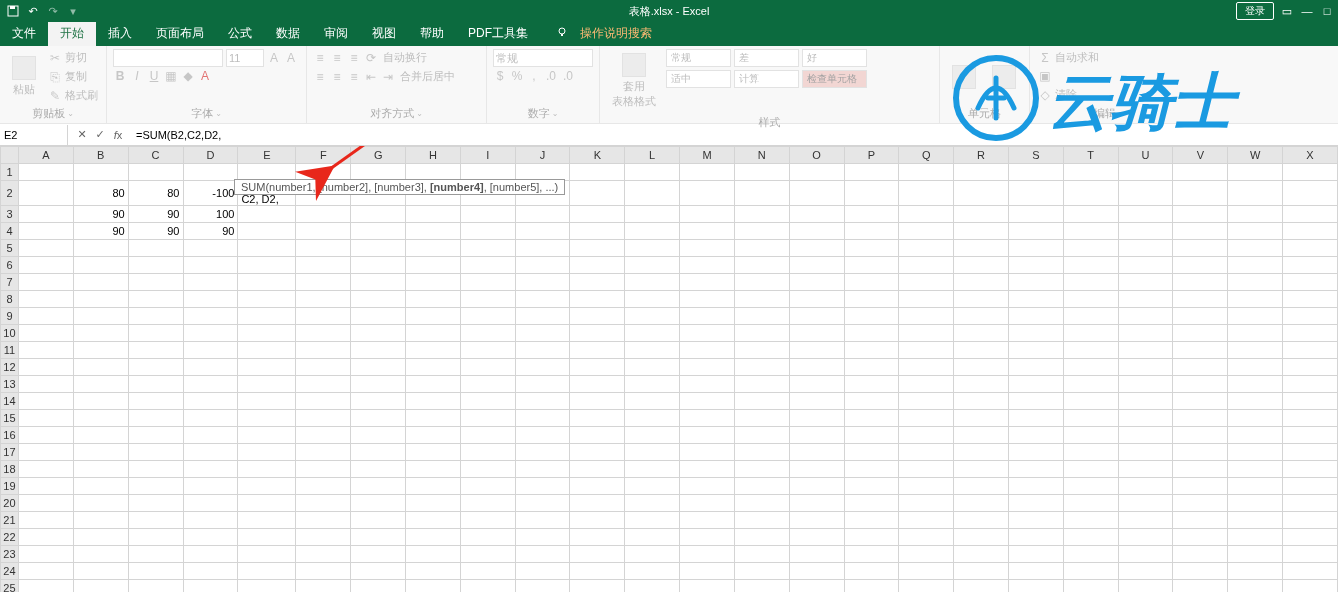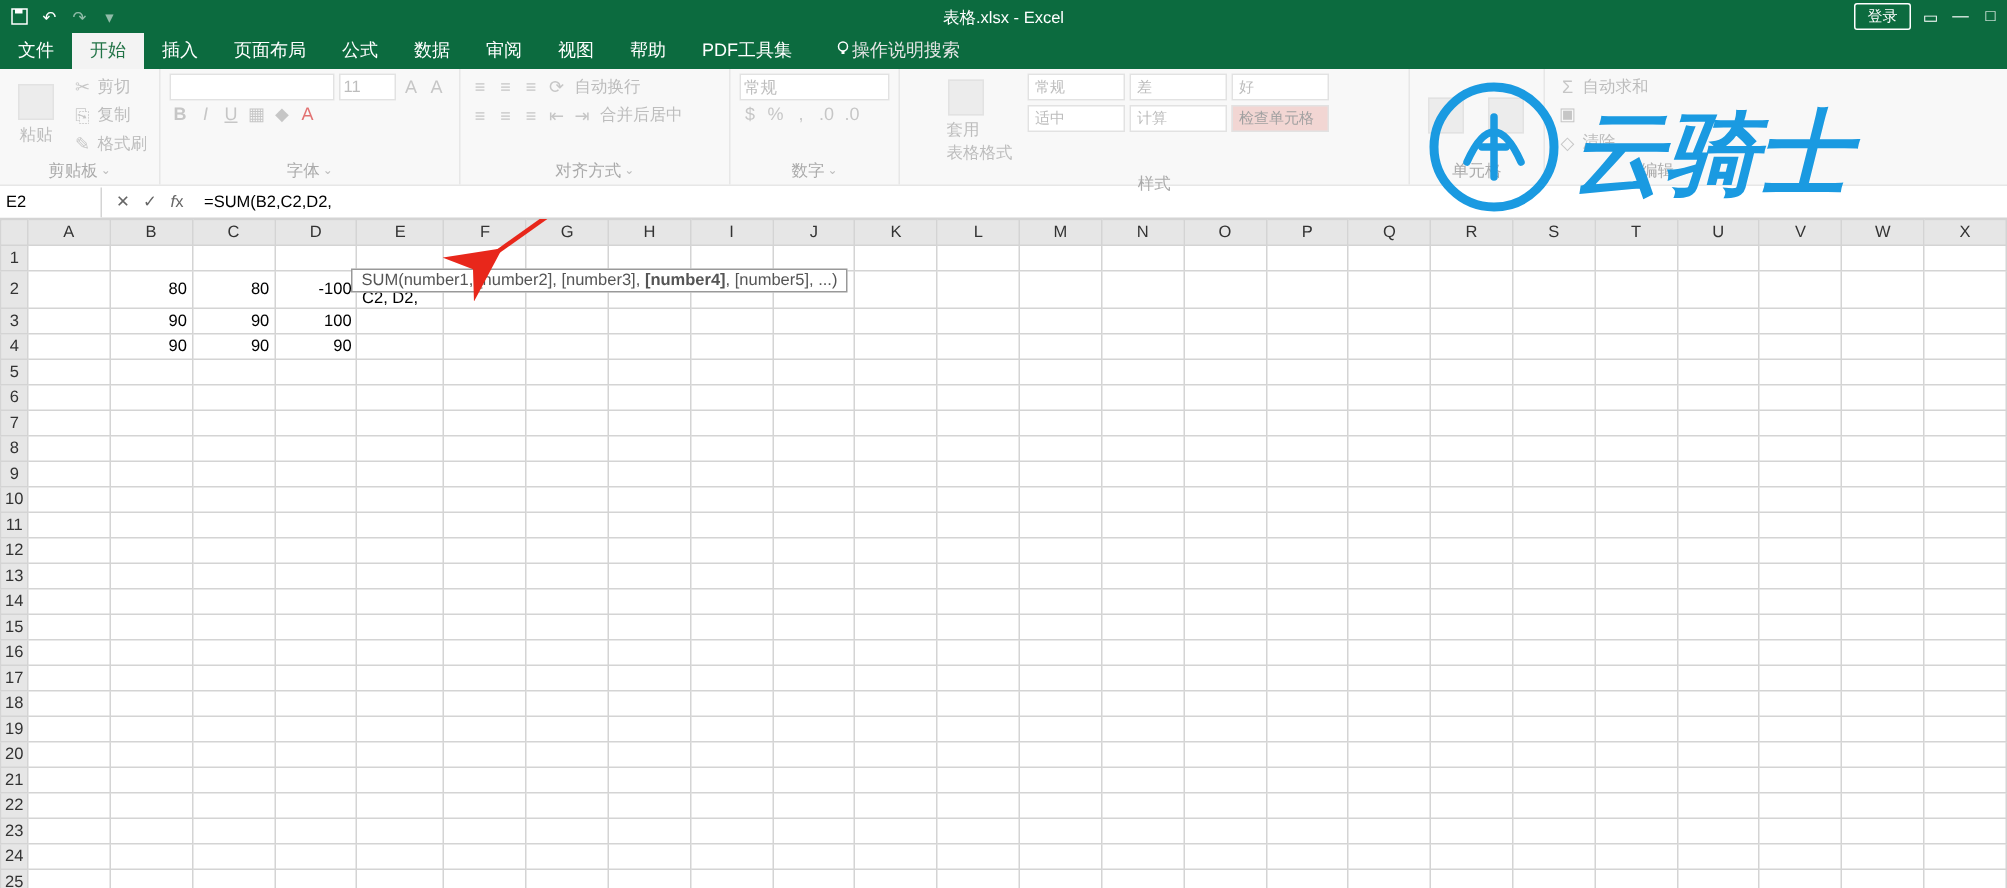--- a/index.html
+++ b/index.html
@@ -6,21 +6,21 @@
 body{background:#fff;overflow:hidden;width:1338px;height:592px;position:relative;}
 .titlebar{height:22px;background:#0c6b3f;display:flex;align-items:center;color:#fff;font-size:11px;position:relative;}
 .titlebar-left{display:flex;align-items:center;gap:6px;padding-left:6px;}
 .tb-btn{width:14px;height:14px;display:inline-flex;align-items:center;justify-content:center;font-size:11px;cursor:pointer;}
 .titlebar-center{position:absolute;left:50%;transform:translateX(-50%);font-size:11px;}
 .titlebar-right{position:absolute;right:4px;display:flex;gap:6px;align-items:center;}
 .login-btn{border:1px solid #fff;padding:1px 8px;font-size:10px;border-radius:2px;text-align:right;}
 .ribbon-tabs{height:24px;background:#0c6b3f;display:flex;align-items:flex-end;color:#fff;font-size:12px;}
 .rtab{padding:4px 12px;cursor:pointer;}
 .rtab.active{background:#f3f3f3;color:#217346;}
-.tell-me{display:flex;align-items:center;gap:0;margin-left:8px;color:#e5e5e5;font-size:12px;padding:4px 8px;}
+.tell-me{display:flex;align-items:center;gap:12px;margin-left:8px;color:#fdba74;font-size:12px;padding:4px 8px;}
 .ribbon{height:78px;background:#f3f3f3;border-bottom:1px solid #d4d4d4;display:flex;position:relative;}
 .ribbon-group{border-right:1px solid #d4d4d4;display:flex;flex-direction:column;justify-content:space-between;padding:3px 6px 0;min-width:60px;}
 .ribbon-group-content{display:flex;gap:4px;flex:1;}
 .ribbon-group-label{text-align:center;font-size:11px;color:#666;padding:2px 0;display:flex;align-items:center;justify-content:center;gap:2px;}
 .r-col{display:flex;flex-direction:column;gap:2px;font-size:11px;color:#888;}
 .r-row{display:flex;gap:3px;align-items:center;}
 .r-item{display:flex;align-items:center;gap:3px;padding:1px 2px;cursor:pointer;font-size:11px;}
 .big-btn{display:flex;flex-direction:column;align-items:center;justify-content:center;gap:2px;font-size:11px;color:#888;padding:4px 6px;cursor:pointer;}
 .big-icon{width:24px;height:24px;background:#ddd;border:1px solid #ccc;}
 .font-select{width:110px;height:18px;border:1px solid #ccc;font-size:11px;padding:0 2px;color:#888;}
@@ -201,21 +201,21 @@
     <div class="ribbon-group-label">
         <span>数字</span>
         <span class="caret">⌄</span>
       </div>
   </div>
 
   <div class="ribbon-group" style="min-width:340px;">
     <div class="ribbon-group-content">
       <div class="big-btn">
           <div class="big-icon"></div>
-          <span style="white-space:pre-line;margin-left:19px;">套用
+          <span style="white-space:pre-line;text-align:center;">套用
 表格格式</span>
         </div>
       <div class="r-col" style="gap:3px;">
         <div class="r-row" style="gap:3px;">
           <div class="style-box">常规</div>
           <div class="style-box">差</div>
           <div class="style-box">好</div>
         </div>
         <div class="r-row" style="gap:3px;">
           <div class="style-box">适中</div>

